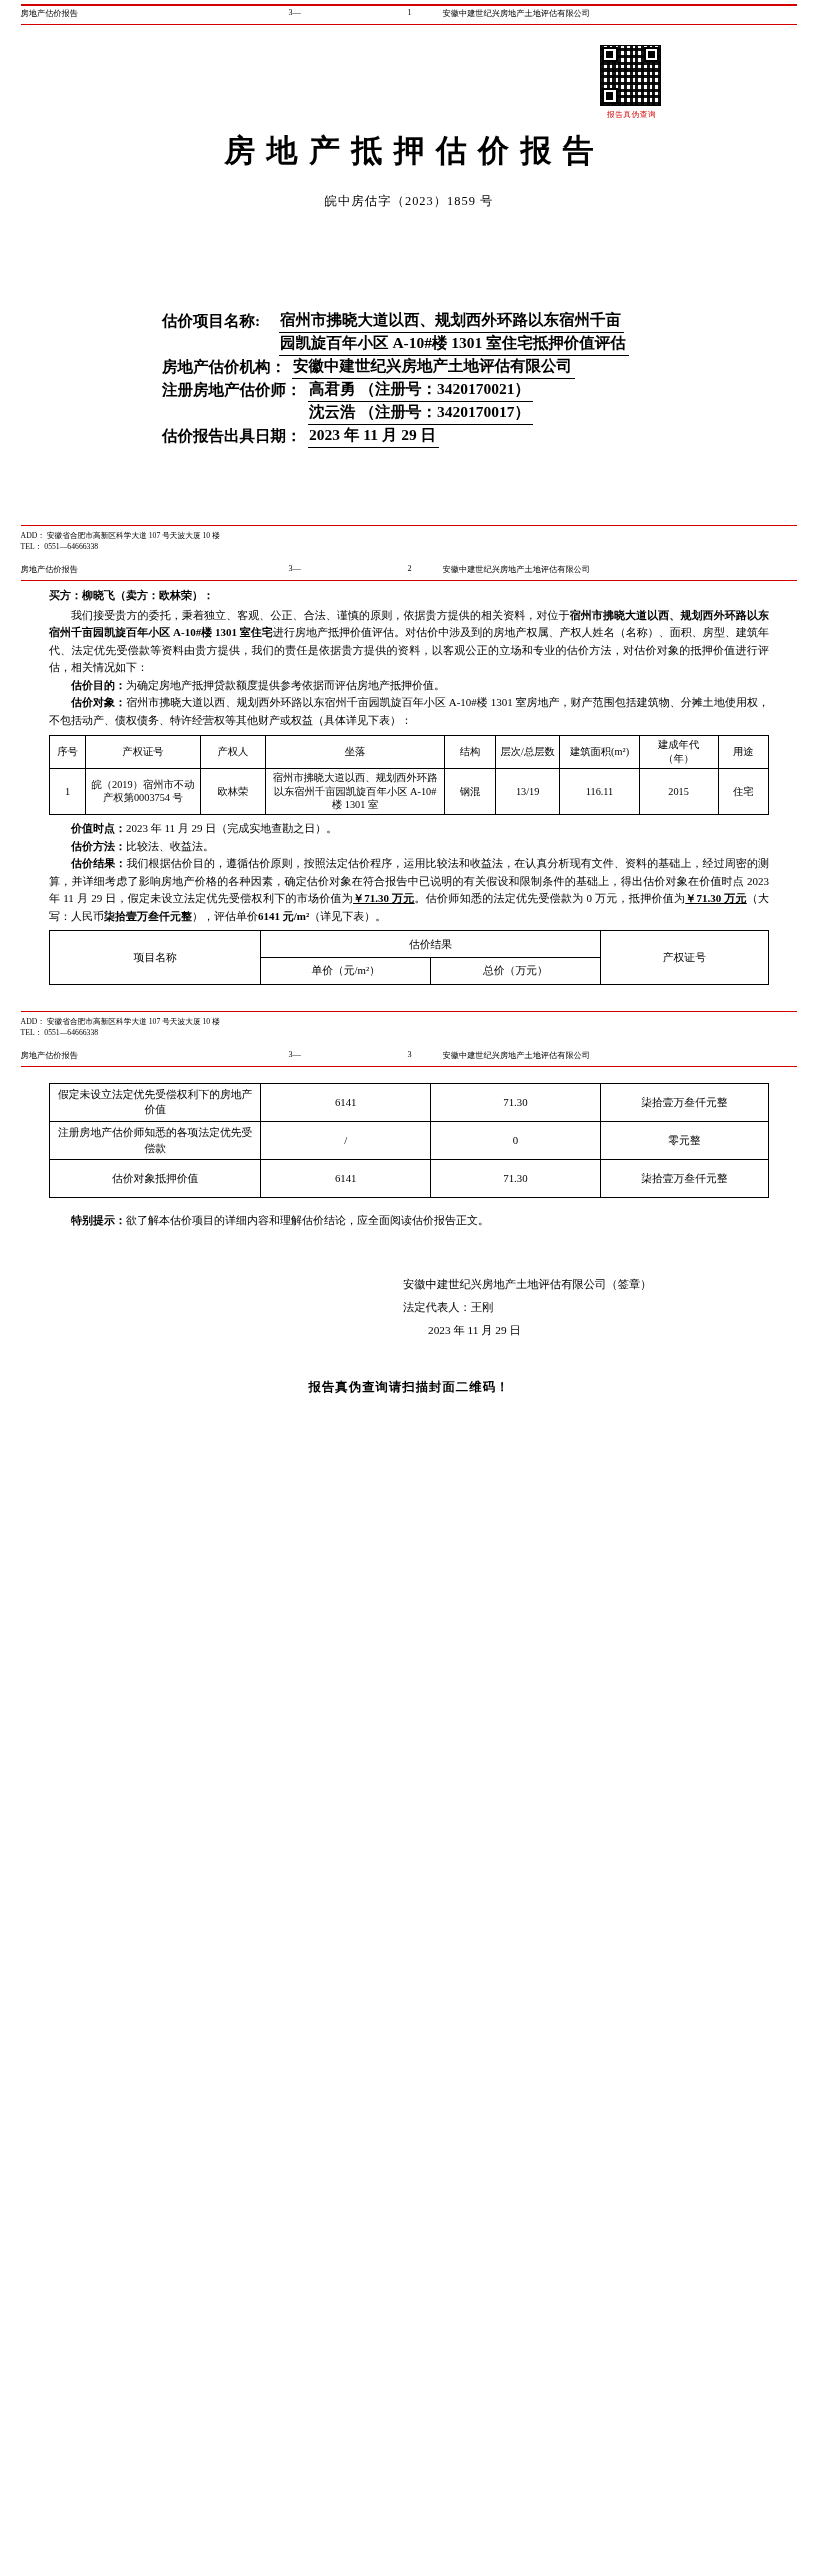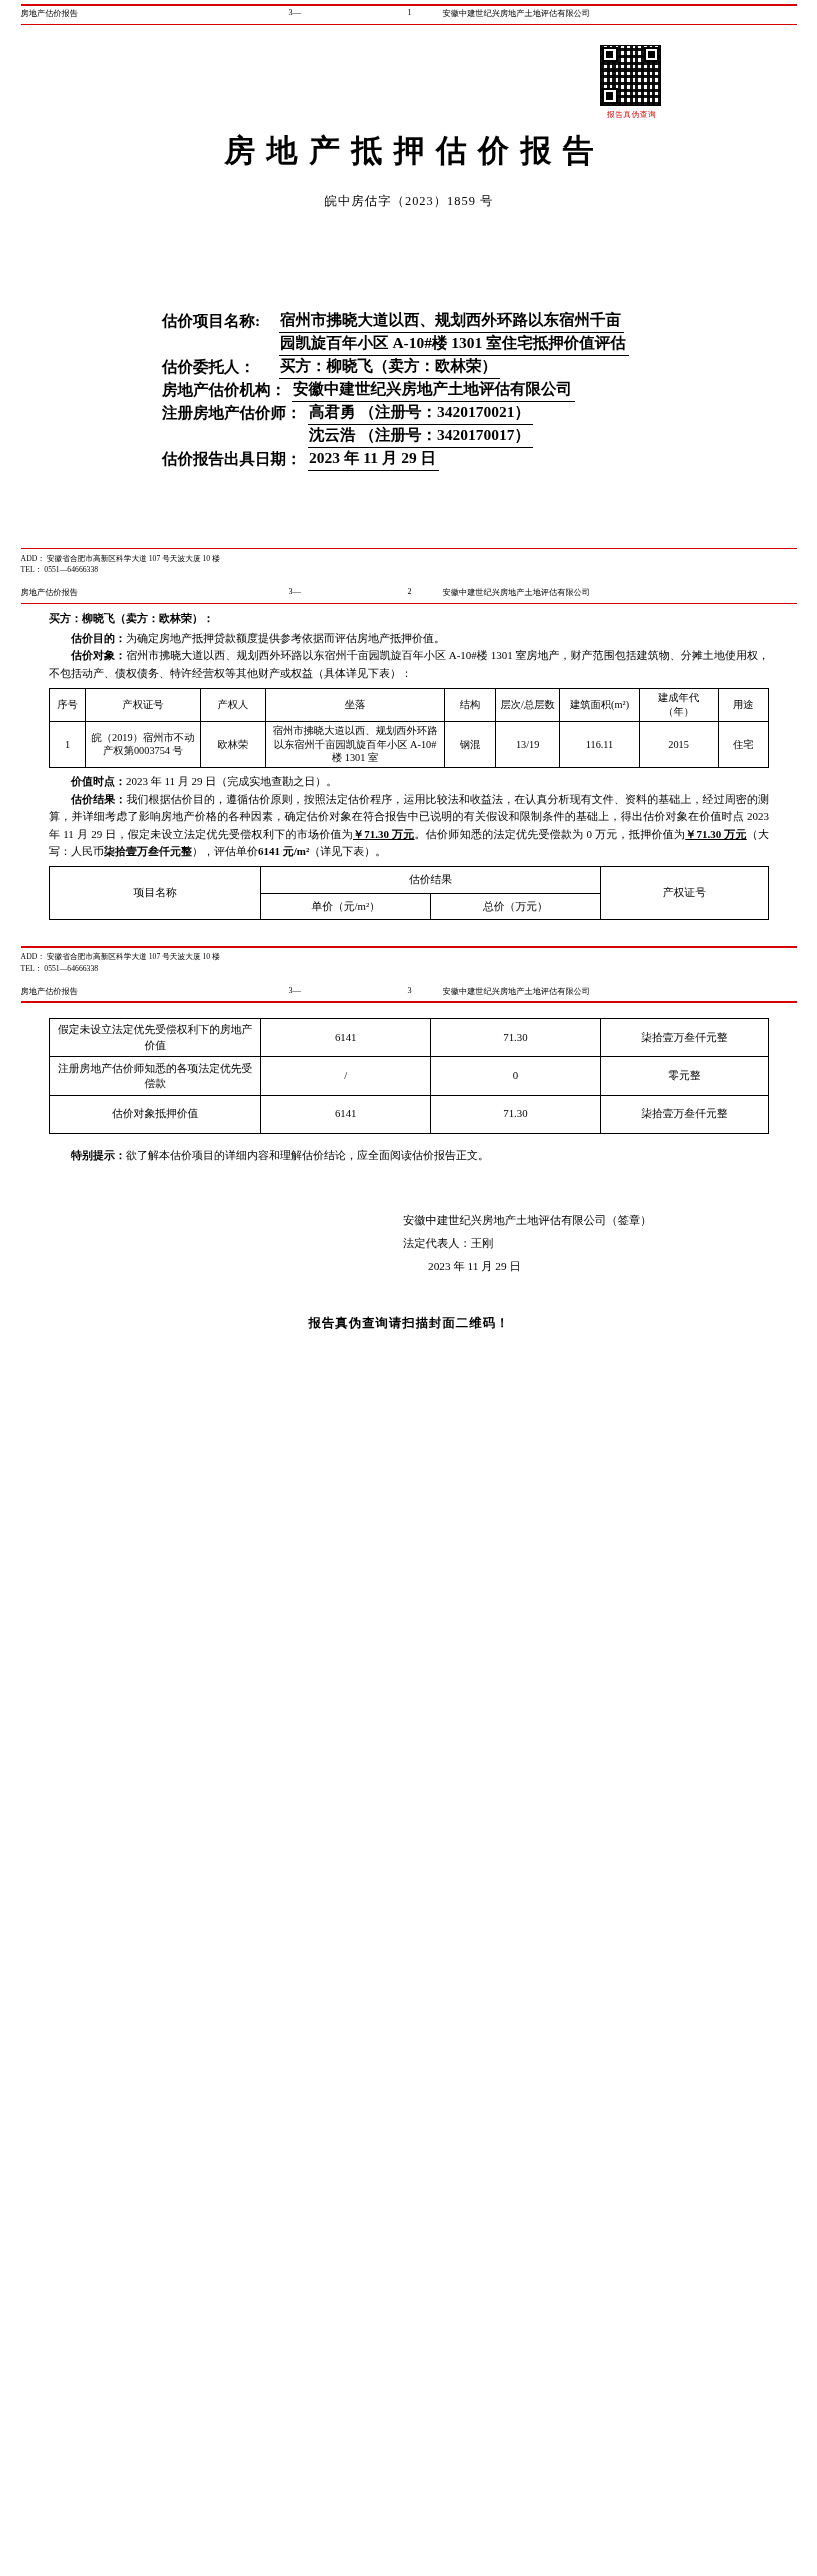--- a/index.html
+++ b/index.html
@@ -107,24 +107,20 @@
 
   <div class="fields">
     <div class="frow fr0">
       <span class="flabel">估价项目名称:</span>
       <span class="fvalue">宿州市拂晓大道以西、规划西外环路以东宿州千亩</span>
     </div>
     <div class="frow fr1">
       <span class="flabel"></span>
       <span class="fvalue">园凯旋百年小区 A-10#楼 1301 室住宅抵押价值评估</span>
     </div>
-    <div class="frow fr2">
-      <span class="flabel">估价委托人：</span>
-      <span class="fvalue">买方：柳晓飞（卖方：欧林荣）</span>
-    </div>
     <div class="frow fr3">
       <span class="flabel">房地产估价机构：</span>
       <span class="fvalue">安徽中建世纪兴房地产土地评估有限公司</span>
     </div>
     <div class="frow fr4">
       <span class="flabel">注册房地产估价师：</span>
       <span class="fvalue">高君勇 （注册号：3420170021）</span>
     </div>
     <div class="frow fr5">
       <span class="flabel"></span>
@@ -151,20 +147,21 @@
       <span class="ph-total">3—</span>
       <span class="ph-num">2</span>
       <span class="ph-company">安徽中建世纪兴房地产土地评估有限公司</span>
     </div>
     <div class="rule"></div>
   </div>
 
   <div class="body first-block">
     <p class="salutation">买方：柳晓飞（卖方：欧林荣）：</p>
 
+    <p class="para"><span>我们接受贵方的委托，秉着独立、客观、公正、合法、谨慎的原则，依据贵方提供的相关资料，对位于</span><span class="b">宿州市拂晓大道以西、规划西外环路以东宿州千亩园凯旋百年小区 A-10#楼 1301 室住宅</span><span>进行房地产抵押价值评估。对估价中涉及到的房地产权属、产权人姓名（名称）、面积、房型、建筑年代、法定优先受偿款等资料由贵方提供，我们的责任是依据贵方提供的资料，以客观公正的立场和专业的估价方法，对估价对象的抵押价值进行评估，相关情况如下：</span></p>
 
     <p class="para"><span class="b">估价目的：</span><span>为确定房地产抵押贷款额度提供参考依据而评估房地产抵押价值。</span></p>
 
     <p class="para"><span class="b">估价对象：</span><span>宿州市拂晓大道以西、规划西外环路以东宿州千亩园凯旋百年小区 A-10#楼 1301 室房地产，财产范围包括建筑物、分摊土地使用权，不包括动产、债权债务、特许经营权等其他财产或权益（具体详见下表）：</span></p>
 
     <table class="ptable">
       <colgroup>
         <col class="c-seq">
           <col class="c-cert">
           <col class="c-owner">
@@ -197,20 +194,21 @@
         <td>116.11</td>
         <td>2015</td>
         <td>住宅</td>
       </tr>
     </tbody>
       </table>
 
     <p class="para"><span class="b">价值时点：</span><span>2023 年 11 月 29 日（完成实地查勘之日）。</span></p>
 
 
+    <p class="para"><span class="b">估价方法：</span><span>比较法、收益法。</span></p>
 
     <p class="para"><span class="b">估价结果：</span><span>我们根据估价目的，遵循估价原则，按照法定估价程序，运用比较法和收益法，在认真分析现有文件、资料的基础上，经过周密的测算，并详细考虑了影响房地产价格的各种因素，确定估价对象在符合报告中已说明的有关假设和限制条件的基础上，得出估价对象在价值时点 2023 年 11 月 29 日，假定未设立法定优先受偿权利下的市场价值为</span><span class="bu">￥71.30 万元</span><span>。估价师知悉的法定优先受偿款为 0 万元，抵押价值为</span><span class="bu">￥71.30 万元</span><span>（大写：人民币</span><span class="b">柒拾壹万叁仟元整</span><span>），评估单价</span><span class="b">6141 元/m²</span><span>（详见下表）。</span></p>
 
     <table class="rtable">
       <colgroup>
           <col class="c1">
           <col class="c2">
           <col class="c3">
           <col class="c4">
         </colgroup>

